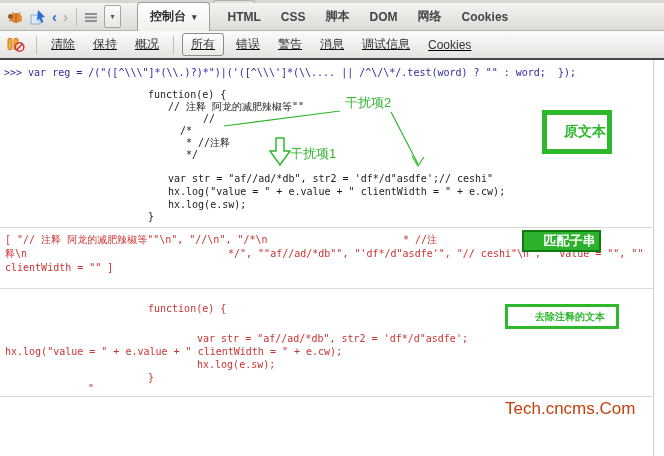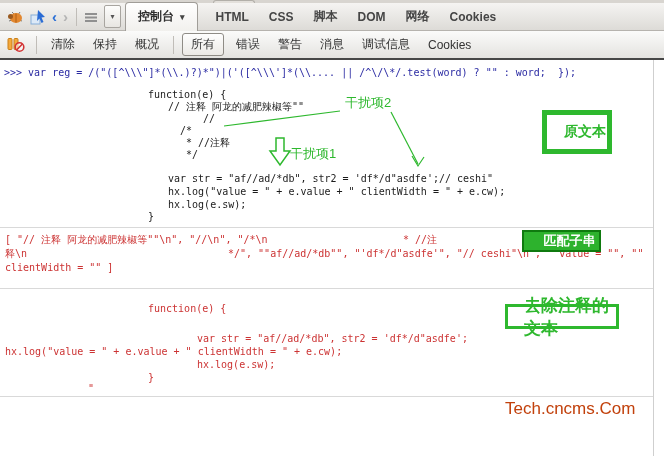--- a/index.html
+++ b/index.html
@@ -21,38 +21,38 @@
           justify-content:center;font-size:8px;color:#555;margin:0 4px;}
   .tab{padding:19px 10px;font-size:12px;font-weight:bold;color:#454545;cursor:default;}
   .tab-active{align-self:flex-end;margin-bottom:-1px;padding:5px 12px 6px;
               background:linear-gradient(#ffffff,#f1f0ed);border:1px solid #a09d98;
               border-bottom:none;border-radius:4px 4px 0 0;color:#2e2e2e;z-index:2;
               display:flex;align-items:center;}
   .tab-caret{font-size:9px;color:#444;margin-left:6px;}
   
   .toolbar2{position:absolute;top:31px;left:0;width:664px;height:29px;
             background:linear-gradient(#fbfbfa,#e4e3e0);border-bottom:2px solid #474747;
-            display:flex;align-items:center;box-sizing:border-box;}
+            display:flex;align-items:center;box-sizing:border-box;text-decoration:underline;}
   .fbtn{padding:3px 9px;font-size:12px;color:#333;cursor:default;}
   .fbtn-sel{border:1px solid #8f8c86;border-radius:3px;
             background:linear-gradient(#fefefe,#eceae6);padding:2px 8px;margin:0 3px;}
   
   .mline{position:absolute;font-family:"DejaVu Sans Mono",monospace;font-size:10px;
          line-height:13px;white-space:pre;}
   .c-cmd{color:#2b2ba3;}
   .c-code{color:#1b1b1b;}
   .c-out{color:#cc3333;}
   .hsep{position:absolute;left:0;width:653px;height:1px;background:#d9d9d9;}
   .rborder{position:absolute;left:653px;top:60px;width:1px;height:396px;background:#cfcfcf;}
   
   .ann-text{position:absolute;font-size:13px;color:#2eb82e;white-space:nowrap;}
   .gbox{position:absolute;display:flex;align-items:center;justify-content:center;
         font-weight:bold;box-sizing:border-box;padding-left:16px;}
   .gbox-outline{background:#fff;border:5px solid #2eb82e;color:#2eb82e;font-size:14px;}
-  .gbox-outline2{background:#fff;border:3px solid #2eb82e;color:#2eb82e;font-size:17px;}
+  .gbox-outline2{background:#fff;border:3px solid #2eb82e;color:#2eb82e;font-size:10px;}
   .gbox-fill{background:#2db22d;border:2px solid #0f7a0f;color:#ffffff;font-size:13px;}
   .overlay{position:absolute;top:0;left:0;pointer-events:none;}
   .watermark{position:absolute;left:505px;top:399px;font-size:17px;color:#c2410c;}
 </style>
 </head>
 <body>
 
 <div class="screen">
 
   <div class="top-strip"></div>
@@ -77,21 +77,21 @@
     <span class="tb-icon chev" style="color:#b4b4b4">›</span>
     <span class="sep-v"></span>
     <span class="tb-icon">
       <svg width="12" height="10" viewBox="0 0 12 10">
         <rect x="0" y="1" width="12" height="2" fill="#909090"></rect>
         <rect x="0" y="4.5" width="12" height="2" fill="#909090"></rect>
         <rect x="0" y="8" width="12" height="2" fill="#909090"></rect>
       </svg>
     </span>
     <span class="dd-btn">▾</span>
-    <span class="tab tab-active" style="">
+    <span class="tab tab-active" style="margin-left:12px">
       <span>控制台</span>
       <span class="tab-caret">▾</span>
     </span>
     <span class="tab" style="margin-left:8px">HTML</span>
     <span class="tab">CSS</span>
     <span class="tab">脚本</span>
     <span class="tab">DOM</span>
     <span class="tab">网络</span>
     <span class="tab">Cookies</span>
   </div>

